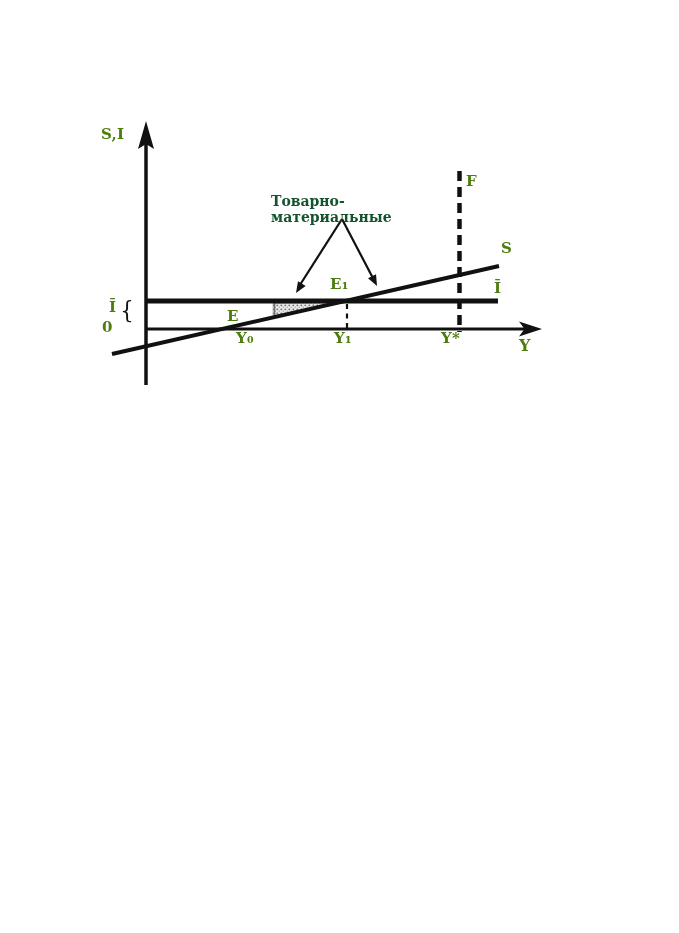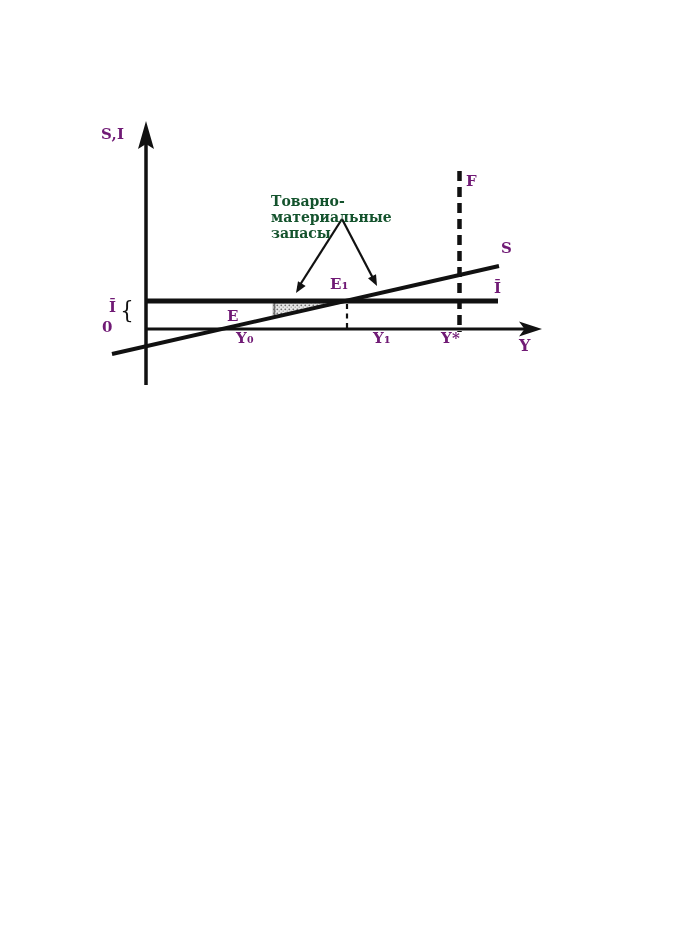--- a/index.html
+++ b/index.html
@@ -23,21 +23,21 @@
   }
   .figure svg {
     position: absolute;
     left: 0; top: 0;
   }
   .lbl {
     position: absolute;
     font-weight: bold;
     font-size: 15px;
     line-height: 1;
-    color: #701a75;
+    color: #4d7c0f;
     white-space: nowrap;
     letter-spacing: 0.2px;
   }
   .brace {
     position: absolute;
     font-weight: normal;
     font-size: 25px;
     line-height: 1;
     color: #111111;
     transform: scaleX(0.85);
@@ -94,29 +94,28 @@
     <div class="lbl" style="left:101px; top:127px;">S,I</div>
     <div class="lbl" style="left:102px; top:320px;">0</div>
 
     <div class="lbl" style="left:109px; top:300px;">Ī</div>
     <div class="brace" style="left:119px; top:297px;">{</div>
 
     <div class="lbl" style="left:227px; top:309px;">E</div>
     <div class="lbl" style="left:236px; top:331px;">Y₀</div>
 
     <div class="lbl" style="left:321px; top:277px;margin-left:9px;">E₁</div>
-    <div class="lbl" style="left:334px; top:331px;margin-left:39px;">Y₁</div>
+    <div class="lbl" style="left:334px; top:331px;">Y₁</div>
 
     <div class="lbl" style="left:441px; top:331px;">Y*</div>
     <div class="lbl" style="left:466px; top:174px;">F</div>
 
     <div class="lbl" style="left:501px; top:241px;">S</div>
     <div class="lbl" style="left:494px; top:281px;">Ī</div>
 
     <div class="lbl" style="left:519px; top:338px; font-size:16px;">Y</div>
 
     <div class="annotation">
       <div>Товарно-материальные</div>
-      <div>запасы</div>
     </div>
 
   </div>
 </div>
 
 </body></html>

